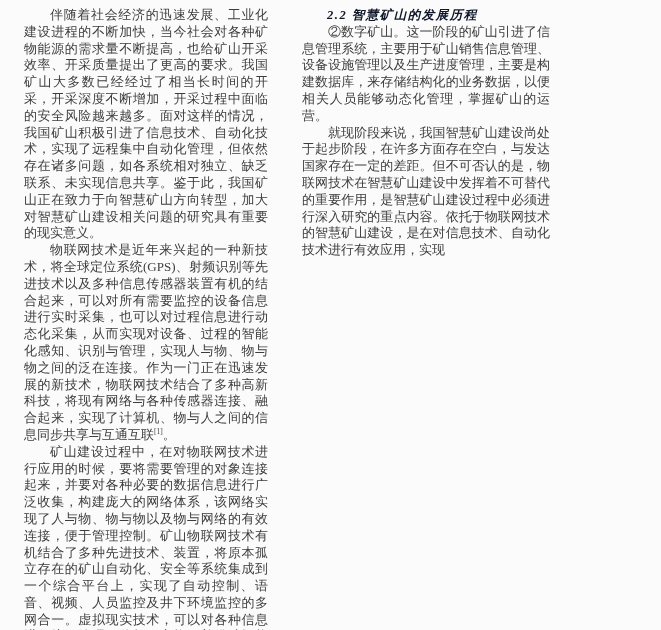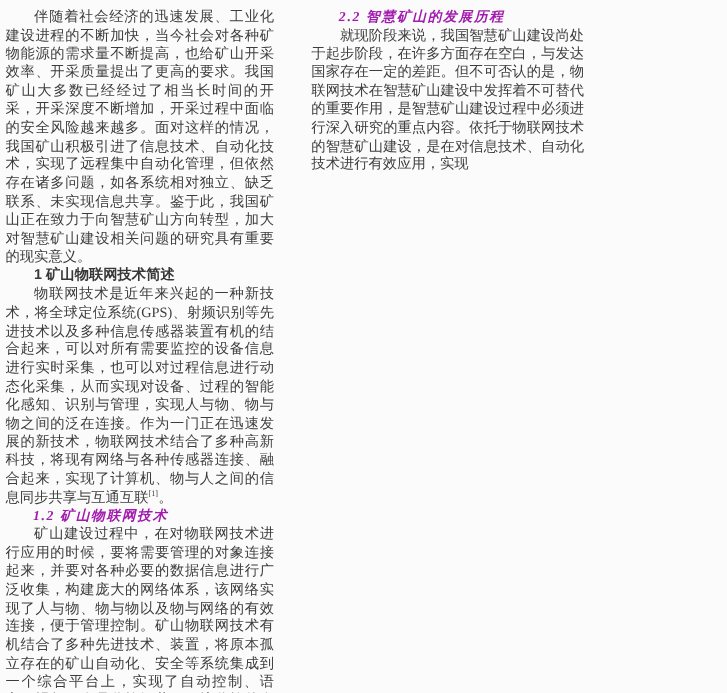--- a/index.html
+++ b/index.html
@@ -10,20 +10,21 @@
     color: #3d3d3d;
     -webkit-font-smoothing: antialiased;
   }
   .page {
     box-sizing: border-box;
     width: 537px; height: 630px;
     padding: 7px 6px 0 5px;
     display: flex;
     gap: 34px;
     overflow: hidden;
+    margin-left: 19px;
   }
   .col {
     text-align: justify;
     text-justify: inter-character;
     font-size: 13px;
     line-height: 16.8px;
     overflow: hidden;
   }
   .col-left  { width: 314px; }
   .col-right { width: 319px; }
@@ -42,57 +43,56 @@
     color: #383838;
   }
   .heading2 {
     margin: 0;
     font-size: 12.5px;
     line-height: 16.8px;
     font-weight: bold;
     font-style: italic;
     letter-spacing: 1.5px;
     padding-left: 2em;
-    color: #a21caf;
+    color: #0f172a;
   }
   .cite {
     font-size: 7.5px;
     line-height: 0;
     vertical-align: super;
     letter-spacing: 0;
   }
 </style>
 </head>
 <body>
 
 <div class="page">
 
   <div class="col col-left">
     <p class="para indent">伴随着社会经济的迅速发展、工业化建设进程的不断加快，当今社会对各种矿物能源的需求量不断提高，也给矿山开采效率、开采质量提出了更高的要求。我国矿山大多数已经经过了相当长时间的开采，开采深度不断增加，开采过程中面临的安全风险越来越多。面对这样的情况，我国矿山积极引进了信息技术、自动化技术，实现了远程集中自动化管理，但依然存在诸多问题，如各系统相对独立、缺乏联系、未实现信息共享。鉴于此，我国矿山正在致力于向智慧矿山方向转型，加大对智慧矿山建设相关问题的研究具有重要的现实意义。</p>
 
-    <h3 class="heading1">1 矿山物联网技术简述</h3>
 
 
     <p class="para indent"><span>物联网技术是近年来兴起的一种新技术，将全球定位系统(GPS)、射频识别等先进技术以及多种信息传感器装置有机的结合起来，可以对所有需要监控的设备信息进行实时采集，也可以对过程信息进行动态化采集，从而实现对设备、过程的智能化感知、识别与管理，实现人与物、物与物之间的泛在连接。作为一门正在迅速发展的新技术，物联网技术结合了多种高新科技，将现有网络与各种传感器连接、融合起来，实现了计算机、物与人之间的信息同步共享与互通互联</span><sup class="cite">[1]</sup><span>。</span></p>
 
-    <h4 class="heading2">1.2 矿山物联网技术</h4>
 
     <p class="para indent">矿山建设过程中，在对物联网技术进行应用的时候，要将需要管理的对象连接起来，并要对各种必要的数据信息进行广泛收集，构建庞大的网络体系，该网络实现了人与物、物与物以及物与网络的有效连接，便于管理控制。矿山物联网技术有机结合了多种先进技术、装置，将原本孤立存在的矿山自动化、安全等系统集成到一个综合平台上，实现了自动控制、语音、视频、人员监控及井下环境监控的多网合一。虚拟现实技术，可以对各种信息进行统一管理、分析、交换，并借助智能系统得出决策信息，制定解决方案。将物联网技术与智慧矿山建设有机的结合起来，是推进智慧矿山建设的有效途径。</p>
 
 
     <h4 class="heading2">2.1 智慧矿山概述</h4>
 
     <p class="para indent">智慧矿山是以地理信息系统、物联网技术等先进技</p>
   </div>
 
   <div class="col col-right">
 
     <h4 class="heading2">2.2 智慧矿山的发展历程</h4>
 
 
 
+    <p class="para indent">②数字矿山。这一阶段的矿山引进了信息管理系统，主要用于矿山销售信息管理、设备设施管理以及生产进度管理，主要是构建数据库，来存储结构化的业务数据，以便相关人员能够动态化管理，掌握矿山的运营。</p>
 
 
 
     <p class="para indent">就现阶段来说，我国智慧矿山建设尚处于起步阶段，在许多方面存在空白，与发达国家存在一定的差距。但不可否认的是，物联网技术在智慧矿山建设中发挥着不可替代的重要作用，是智慧矿山建设过程中必须进行深入研究的重点内容。依托于物联网技术的智慧矿山建设，是在对信息技术、自动化技术进行有效应用，实现</p>
   </div>
 
 </div>
 
 </body></html>

